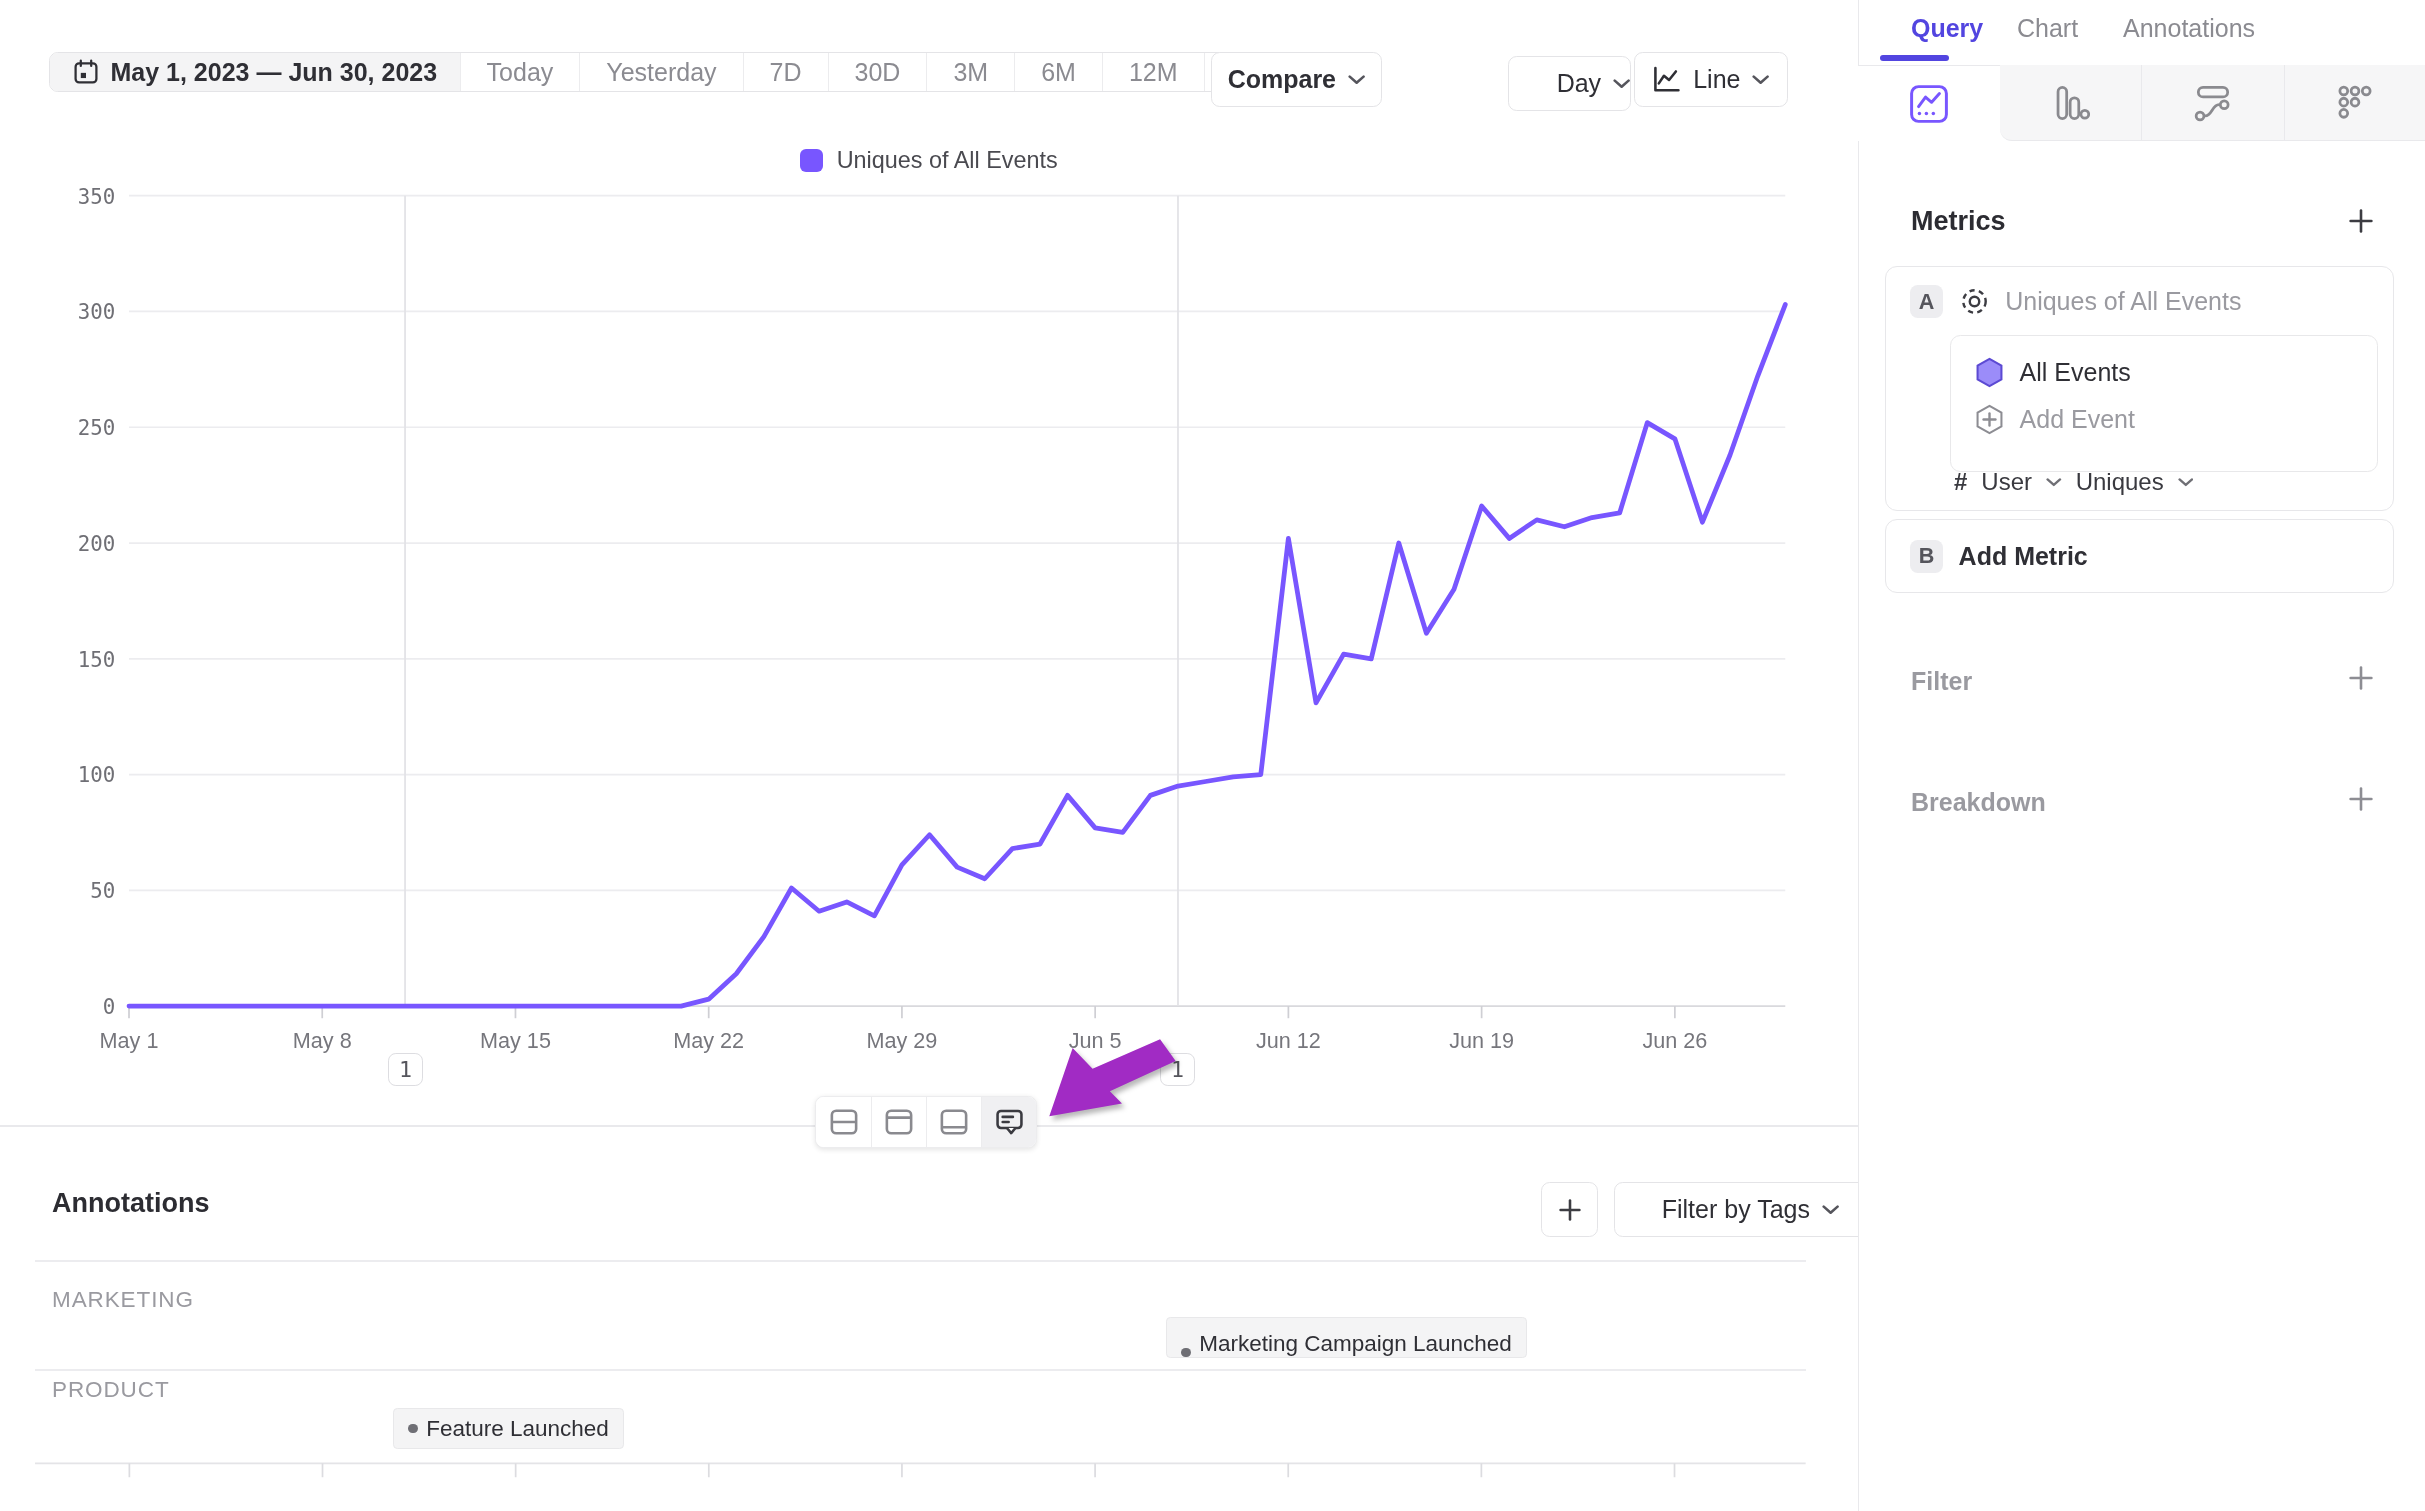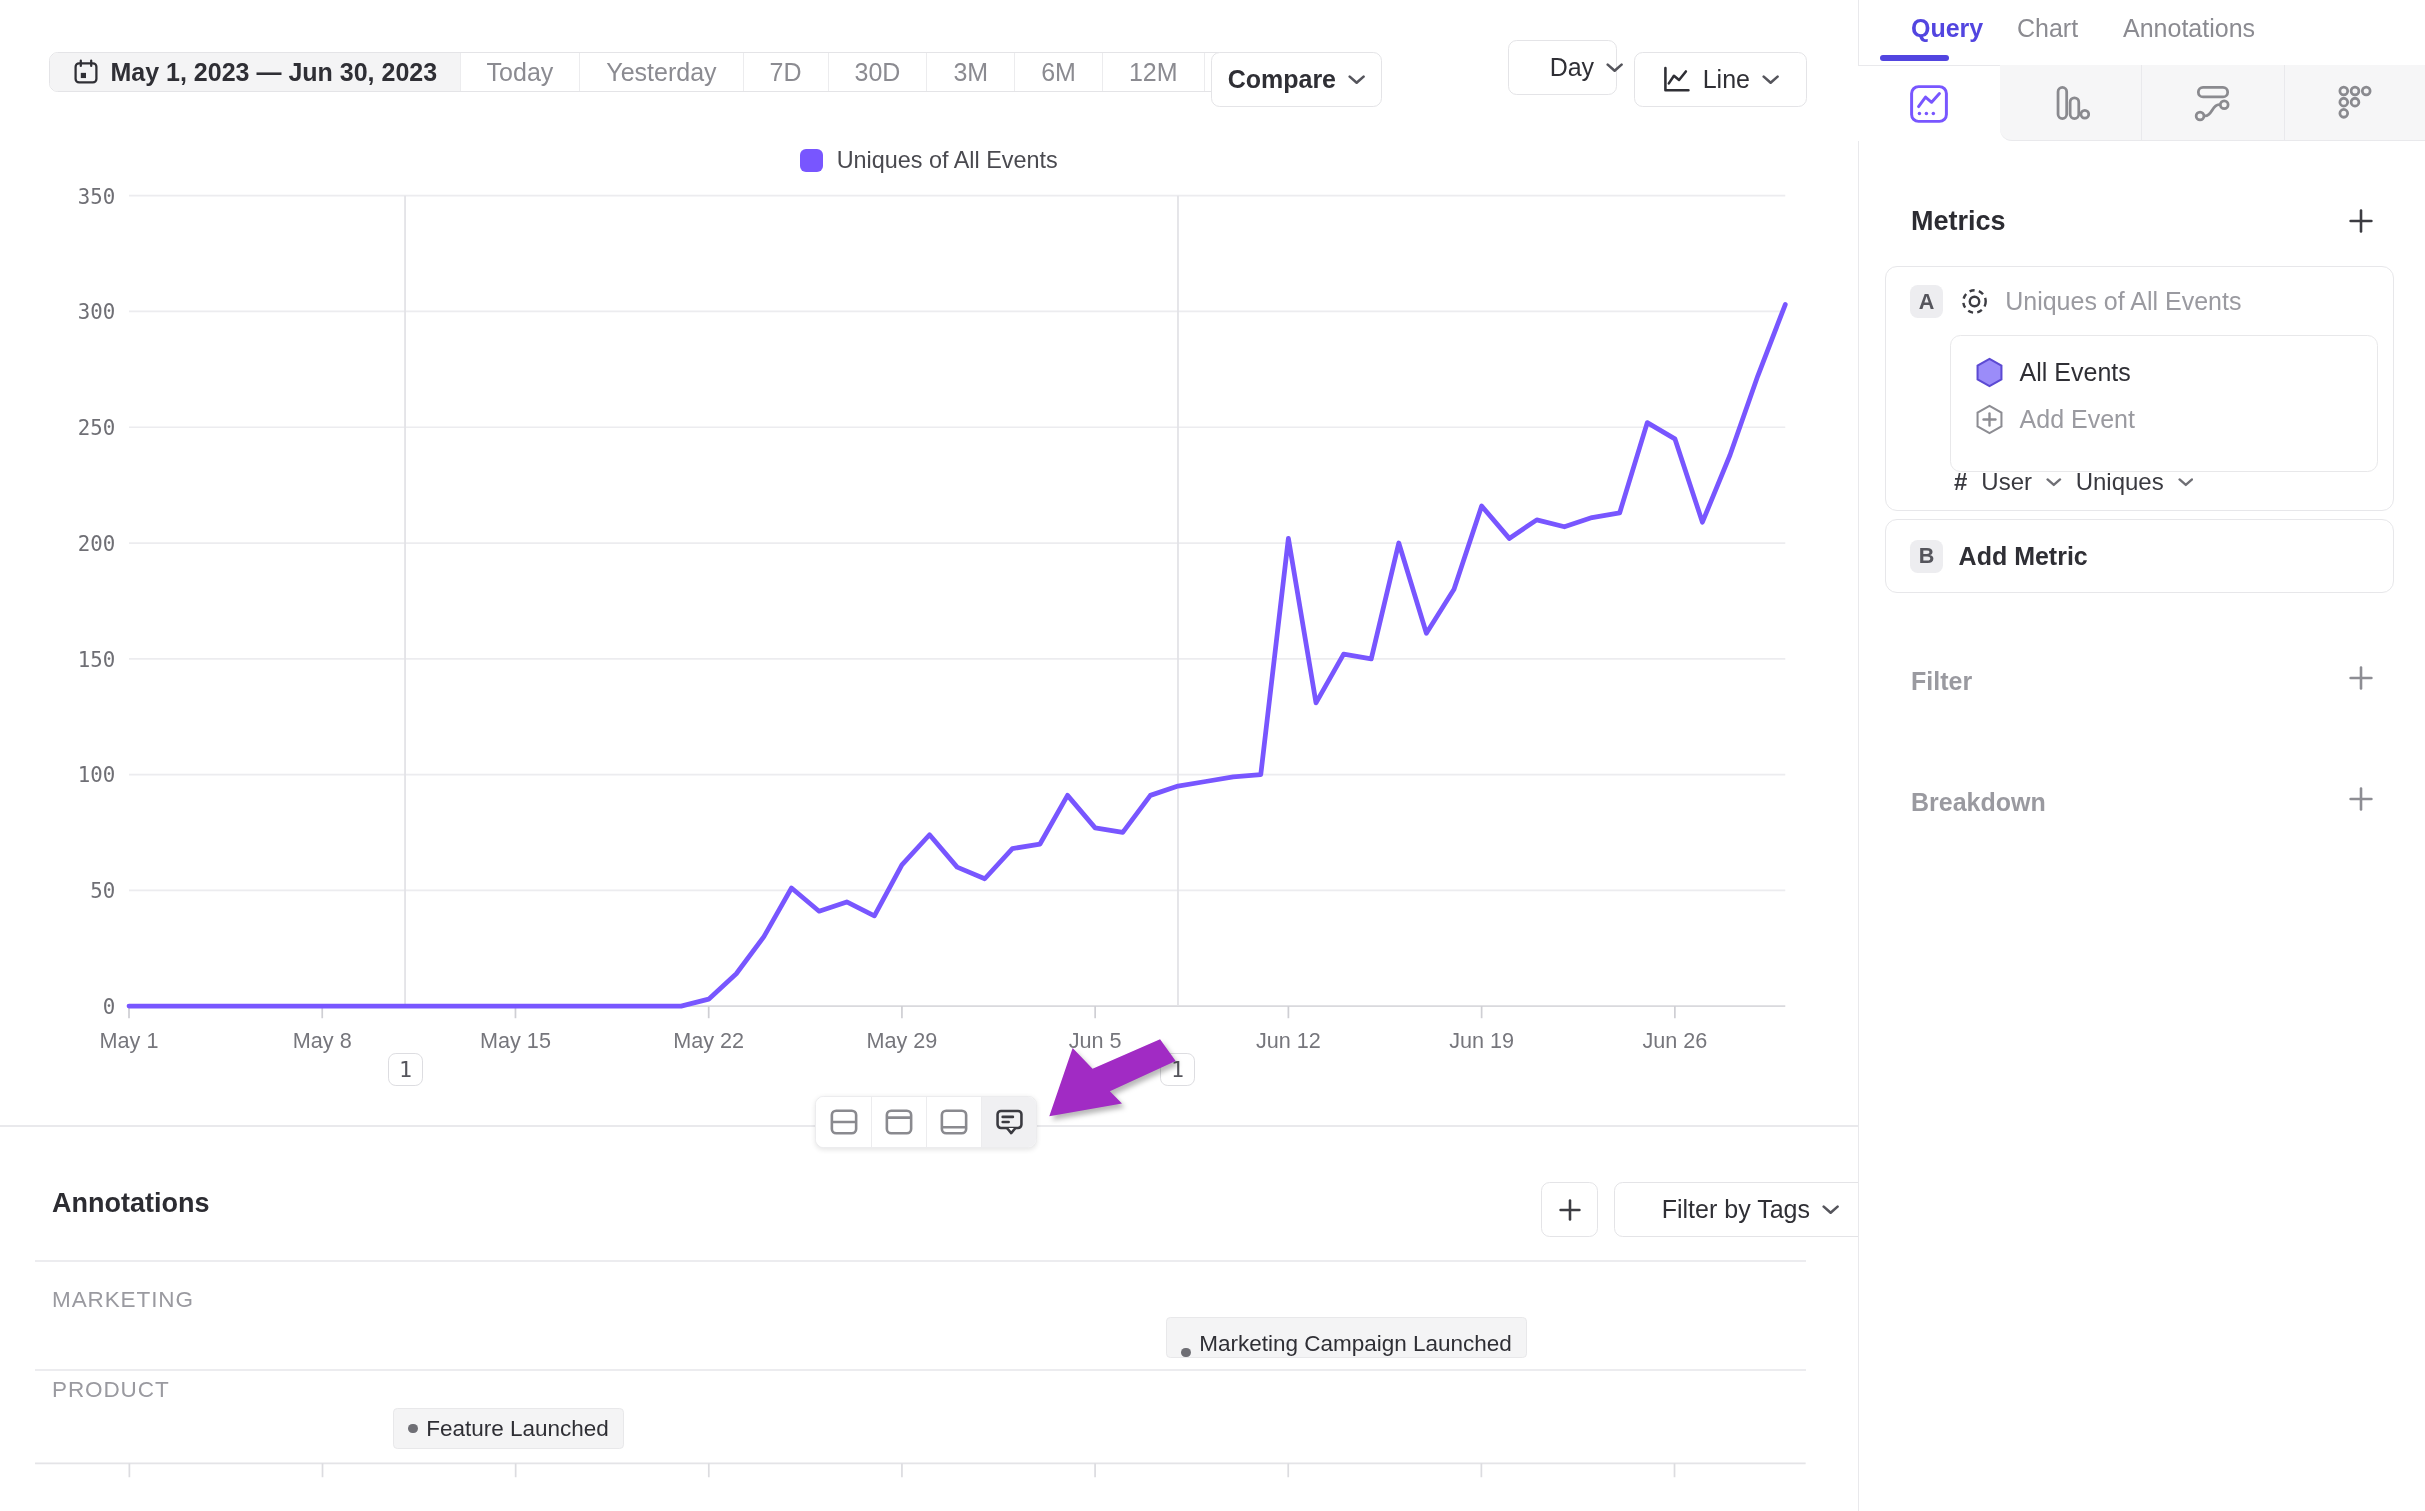--- a/index.html
+++ b/index.html
@@ -12,22 +12,22 @@
 
   
   .seg-control { position:absolute; left:49px; top:52px; height:40px; display:flex; align-items:stretch;
                  border:1.7px solid #e4e4e7; border-radius:8.7px; overflow:hidden; background:#fff; }
   .seg-date { display:flex; align-items:center; gap:12px; padding:0 22.5px; background:#f4f4f5; font-size:25px; font-weight:bold; color:#2f2f35; }
   .seg-btn { display:flex; align-items:center; padding:0 26px; font-size:25px; color:#8b8b91; background:#fff; border-left:1.7px solid #ececee; cursor:pointer; }
   .seg-btn.xtd { gap:10.4px; }
   .pill-btn { position:absolute; height:55px; display:flex; align-items:center; justify-content:center; gap:12px;
               border:1.7px solid #e4e4e7; border-radius:8.7px; background:#fff; font-size:25px; color:#2f2f35; cursor:pointer; }
   #compare-btn { left:1211px; top:52px; width:171px; font-weight:bold; }
-  #day-btn { left:1508px; top:40px; width:109px;padding-left:48px; }
-  #line-btn { left:1634px; top:52px; width:173px; }
+  #day-btn { left:1508px; top:56px; width:123px;padding-left:48px; }
+  #line-btn { left:1634px; top:52px; width:154px; }
 
   
   #legend { position:absolute; left:0; top:147px; width:1858px; display:flex; justify-content:center; align-items:center; gap:14px; }
   #legend .swatch { width:22.5px; height:22.5px; border-radius:6px; }
   #legend .lbl { font-size:23.4px; color:#4a4a50; }
 
   #chart-svg { position:absolute; left:0; top:0; }
   .ytick { font-family:"DejaVu Sans Mono", monospace; font-size:24px; fill:#6f6f75; text-anchor:end; }
   .xtick { font-size:25px; fill:#76767c; text-anchor:middle; }
 

